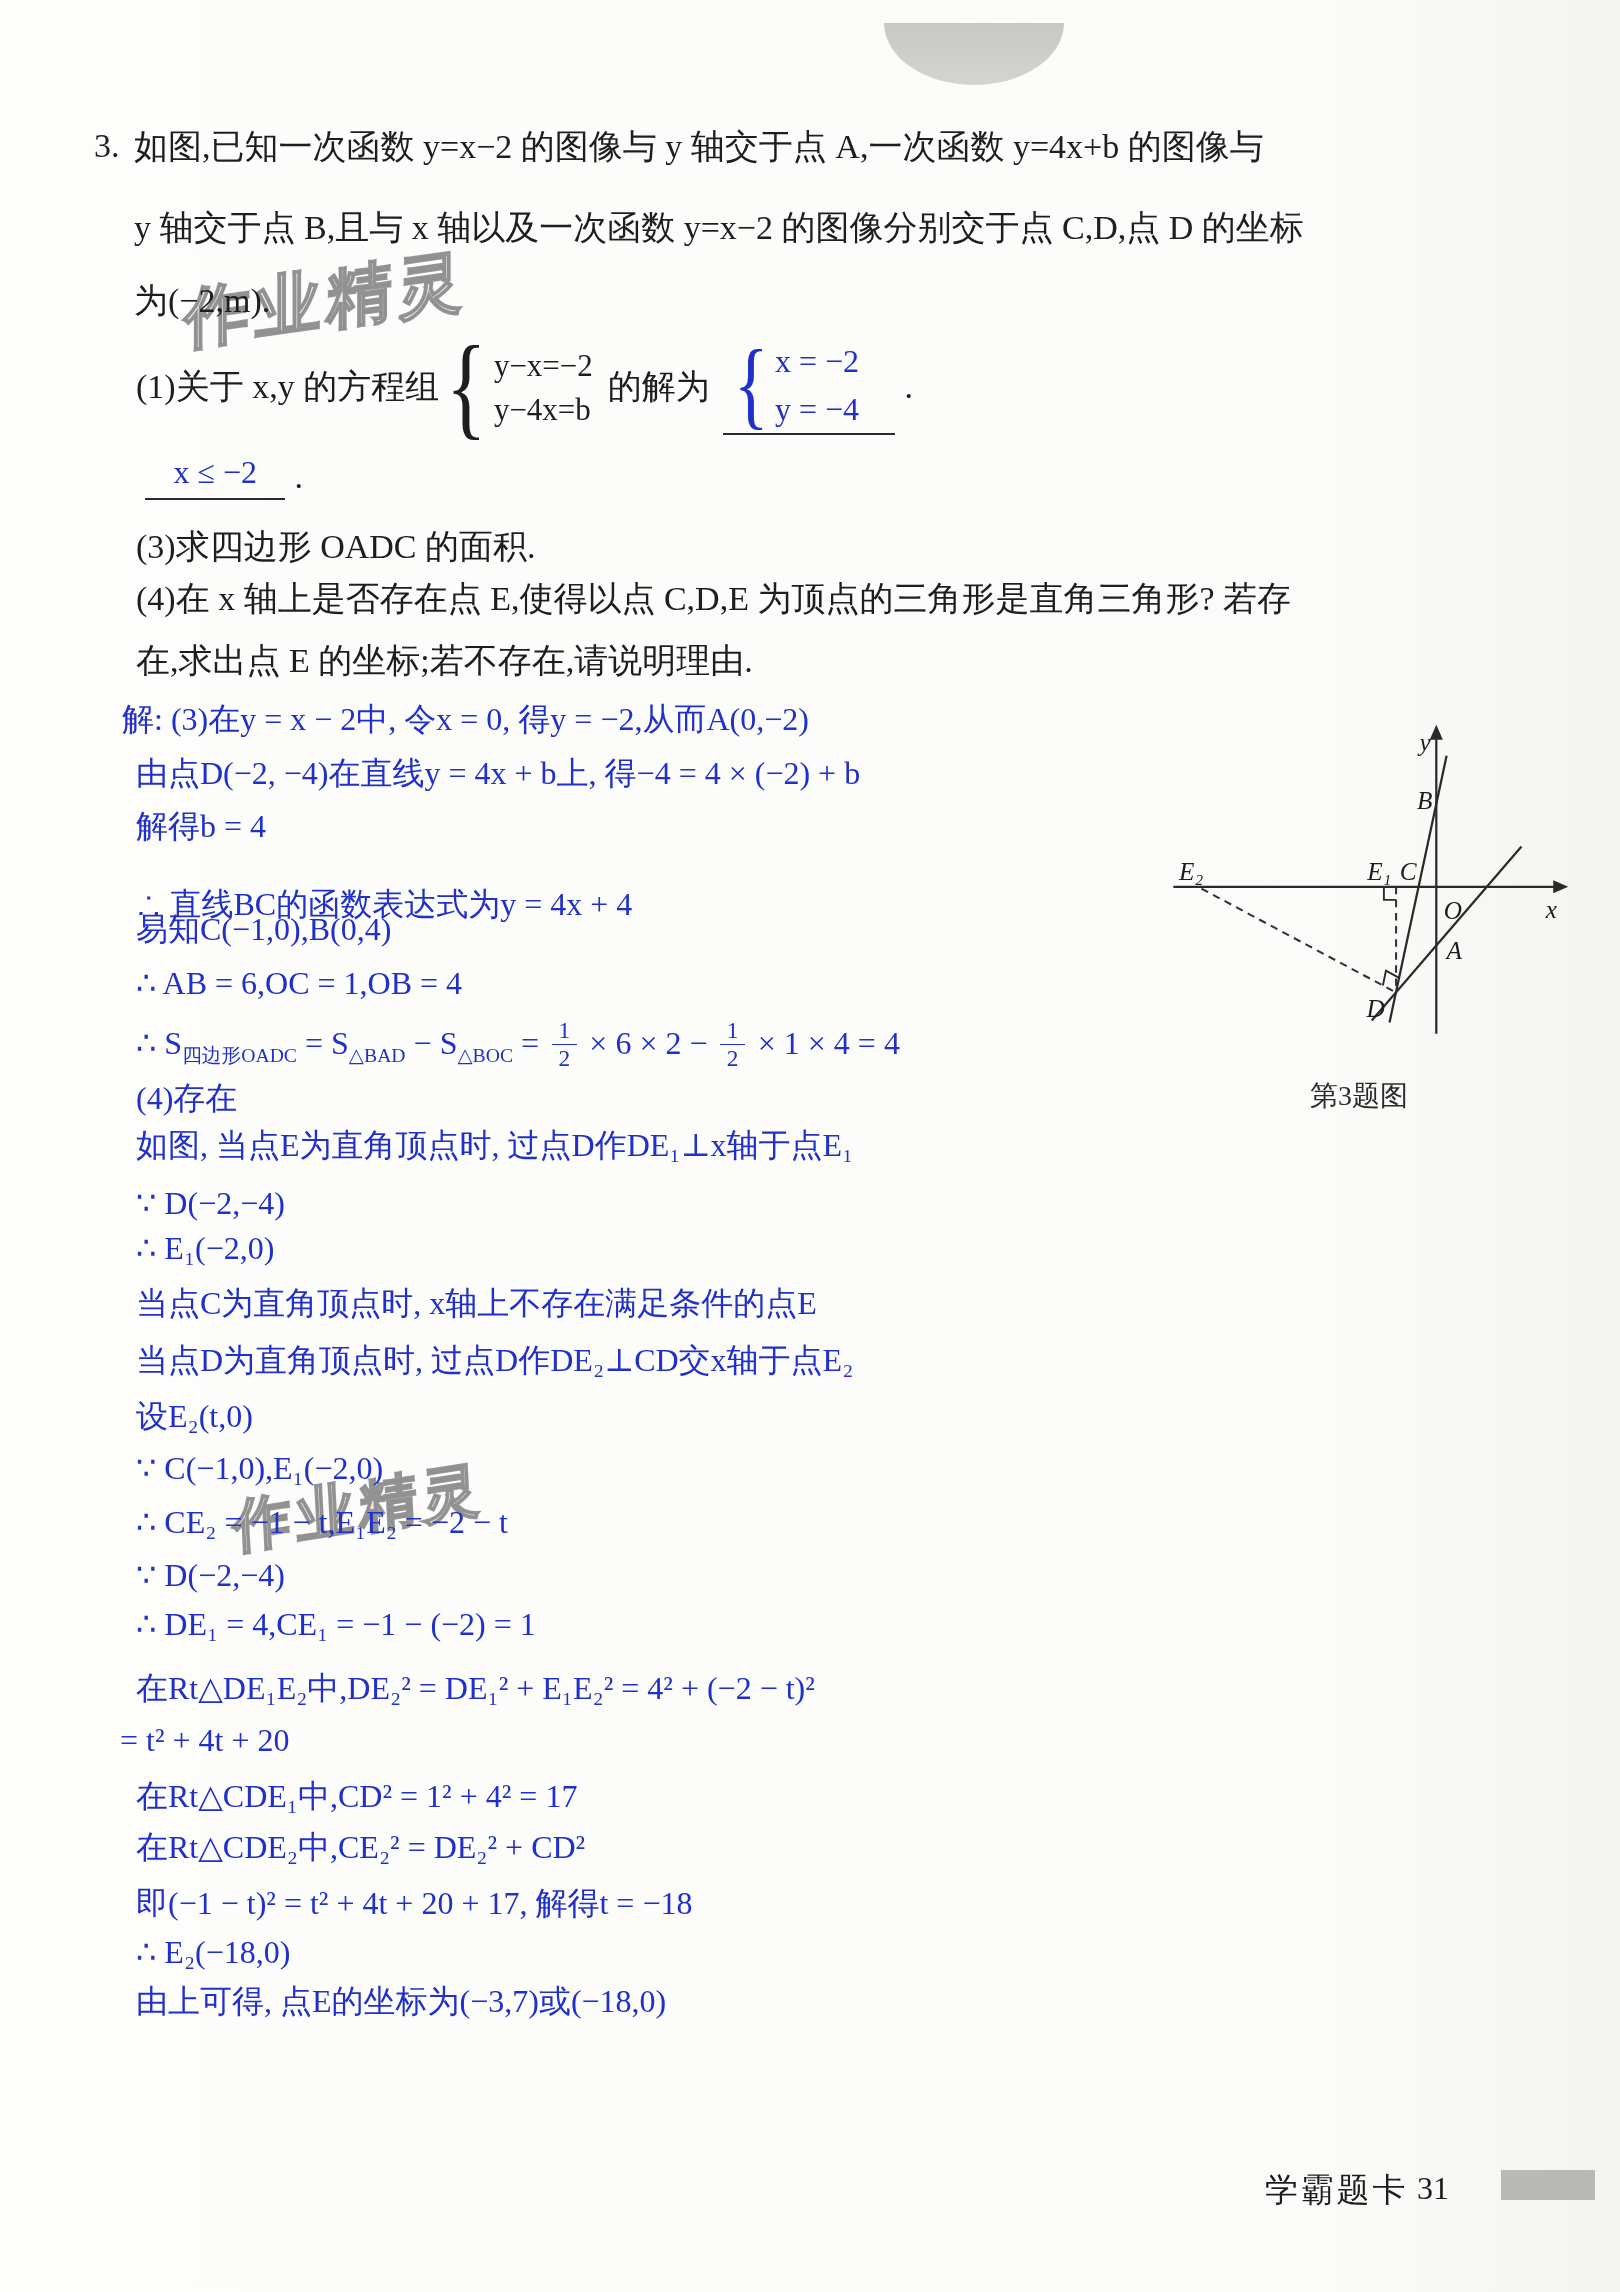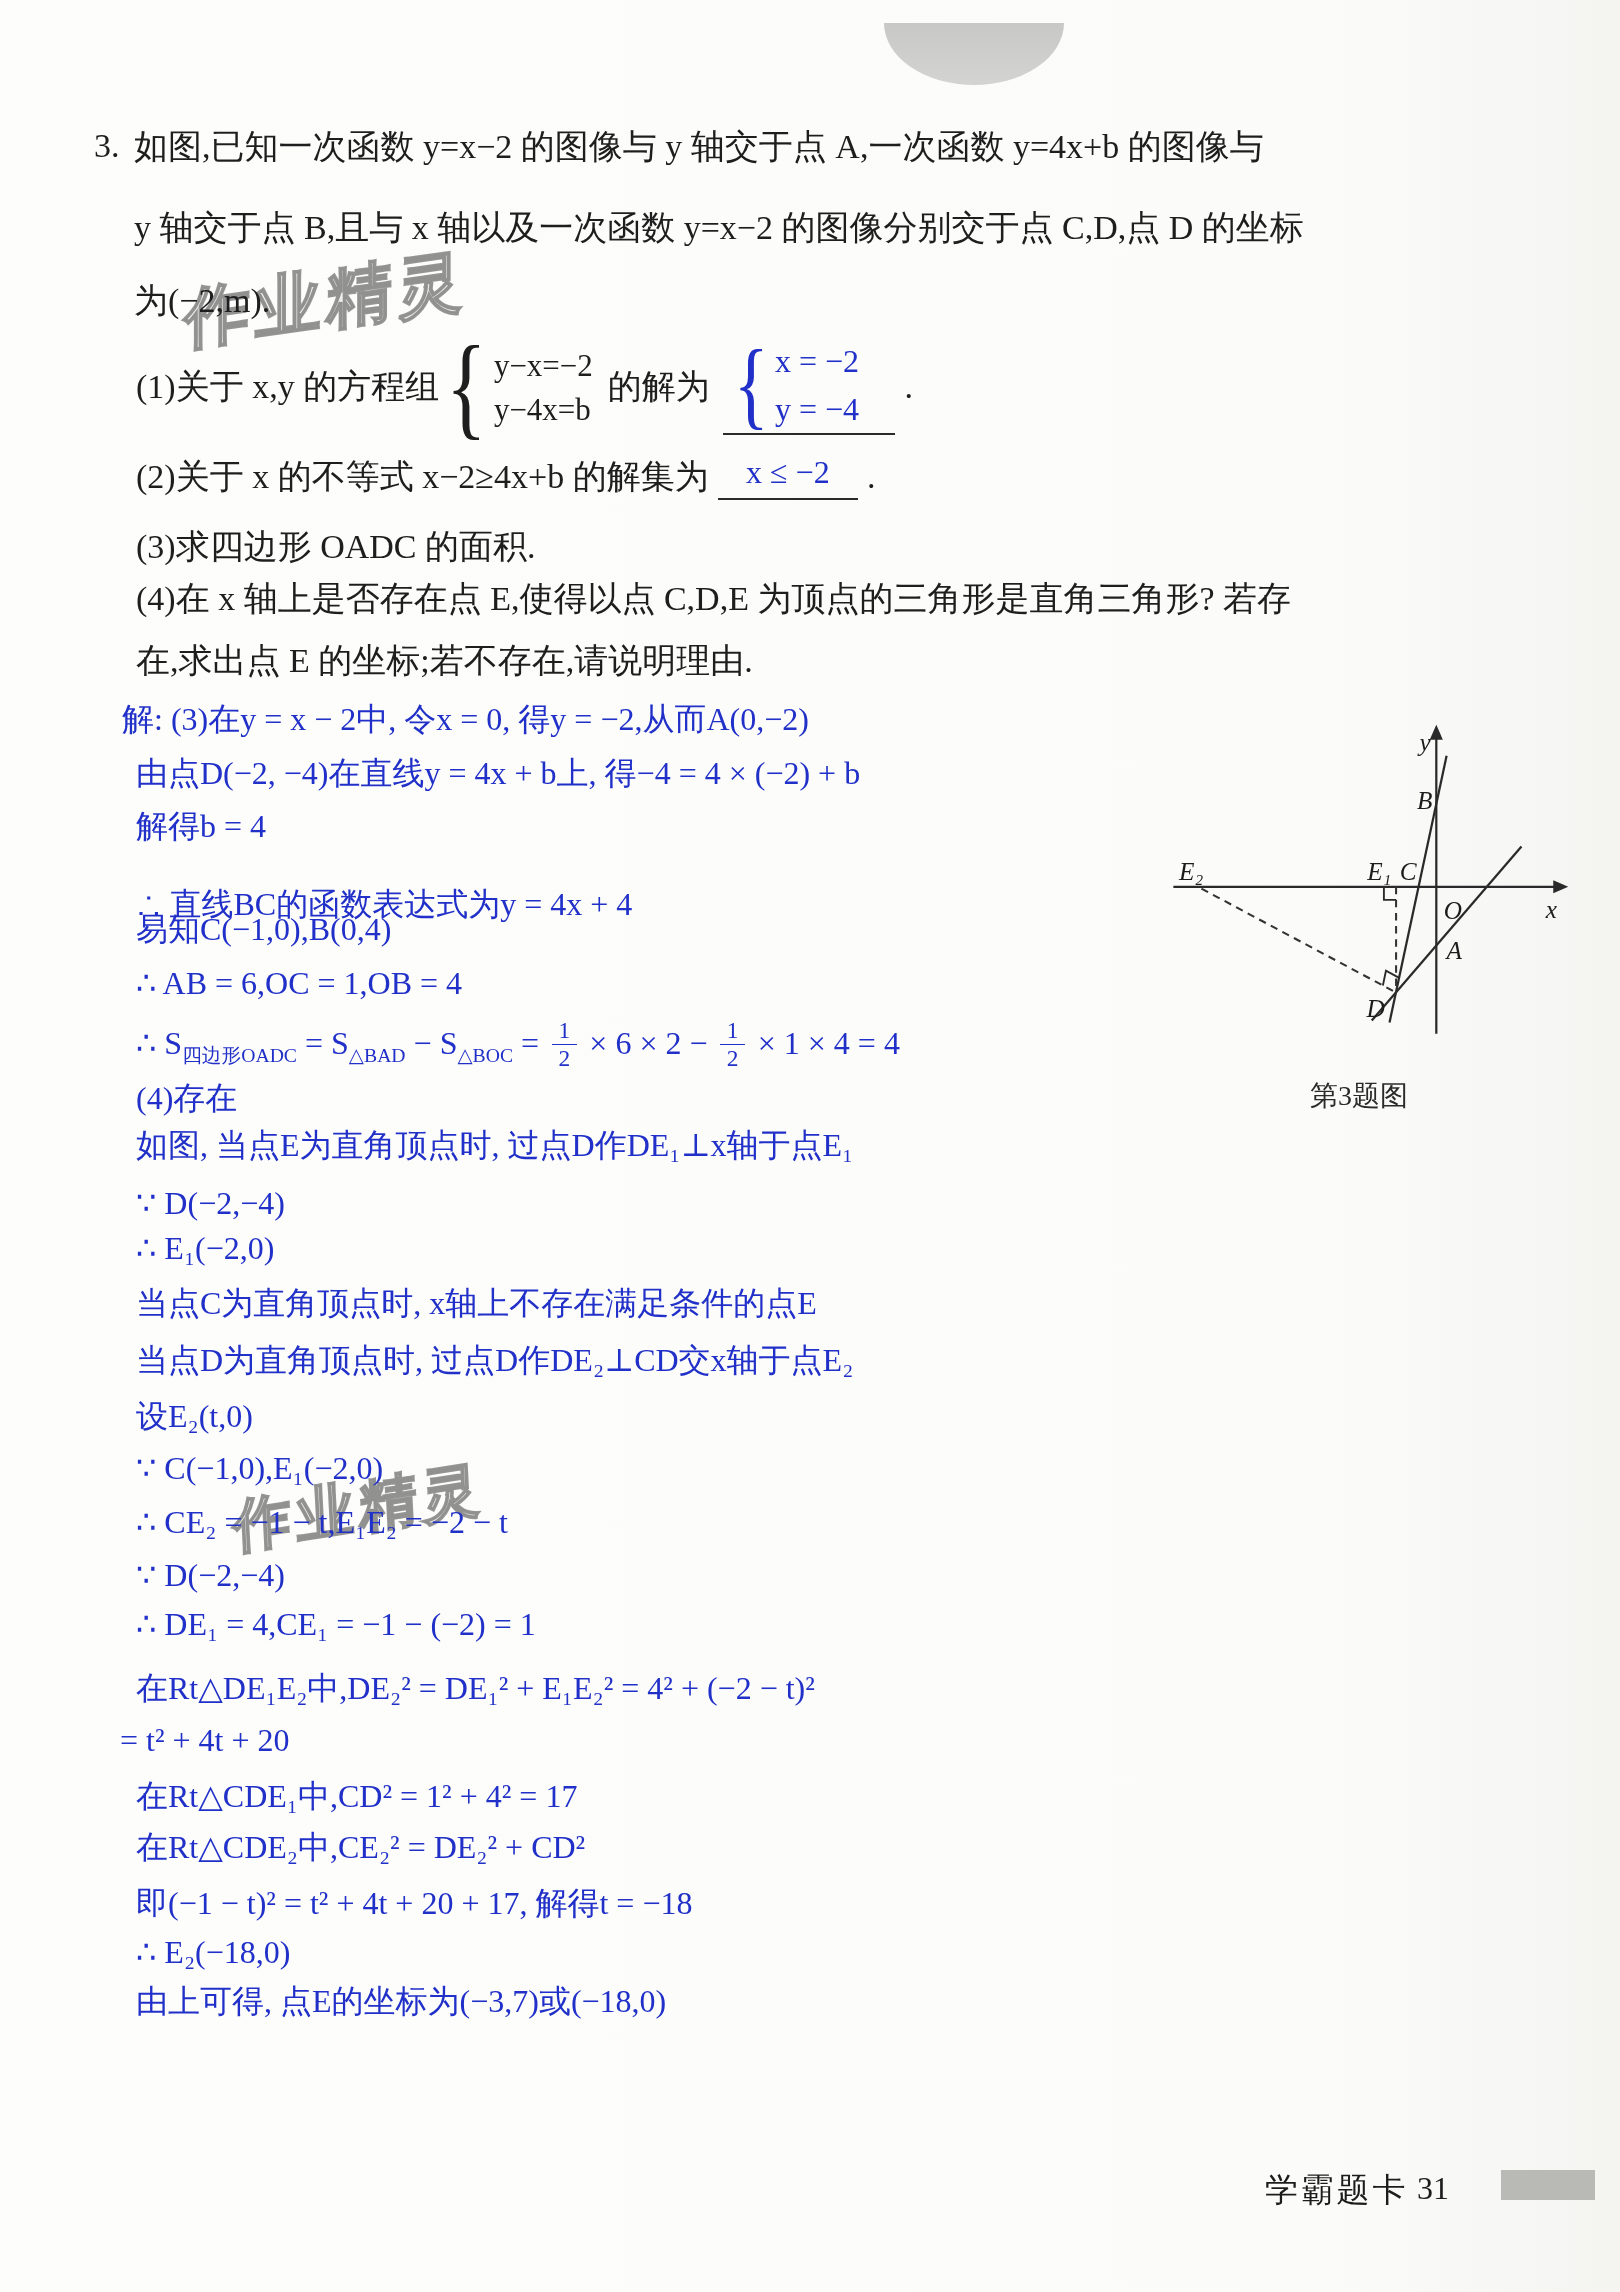--- a/index.html
+++ b/index.html
@@ -87,21 +87,20 @@
       <span class="brace blue" style="color:#2030c8;">{</span>
       <span class="bluecol blue">
         <span>x = −2</span>
         <span>y = −4</span>
       </span>
     </span>
     <span class="period">.</span>
   </div>
 
   <div class="sysrow" style="left:136px;top:448px;height:58px;">
-    <span class="ptext" style="position:static;">(2)关于 x 的不等式 x−2≥4x+b 的解集为</span>
     <span class="answer-slot2 blue">x ≤ −2</span>
     <span class="period">.</span>
   </div>
 
   <div class="ptext" style="left:136px;top:527px;">(3)求四边形 OADC 的面积.</div>
   <div class="ptext" style="left:136px;top:579px;">(4)在 x 轴上是否存在点 E,使得以点 C,D,E 为顶点的三角形是直角三角形? 若存</div>
   <div class="ptext" style="left:136px;top:641px;">在,求出点 E 的坐标;若不存在,请说明理由.</div>
 
   <div class="sol" style="left:122px;top:701px;">解: (3)在y = x − 2中, 令x = 0, 得y = −2,从而A(0,−2)</div>
   <div class="sol" style="left:136px;top:755px;">由点D(−2, −4)在直线y = 4x + b上, 得−4 = 4 × (−2) + b</div>

